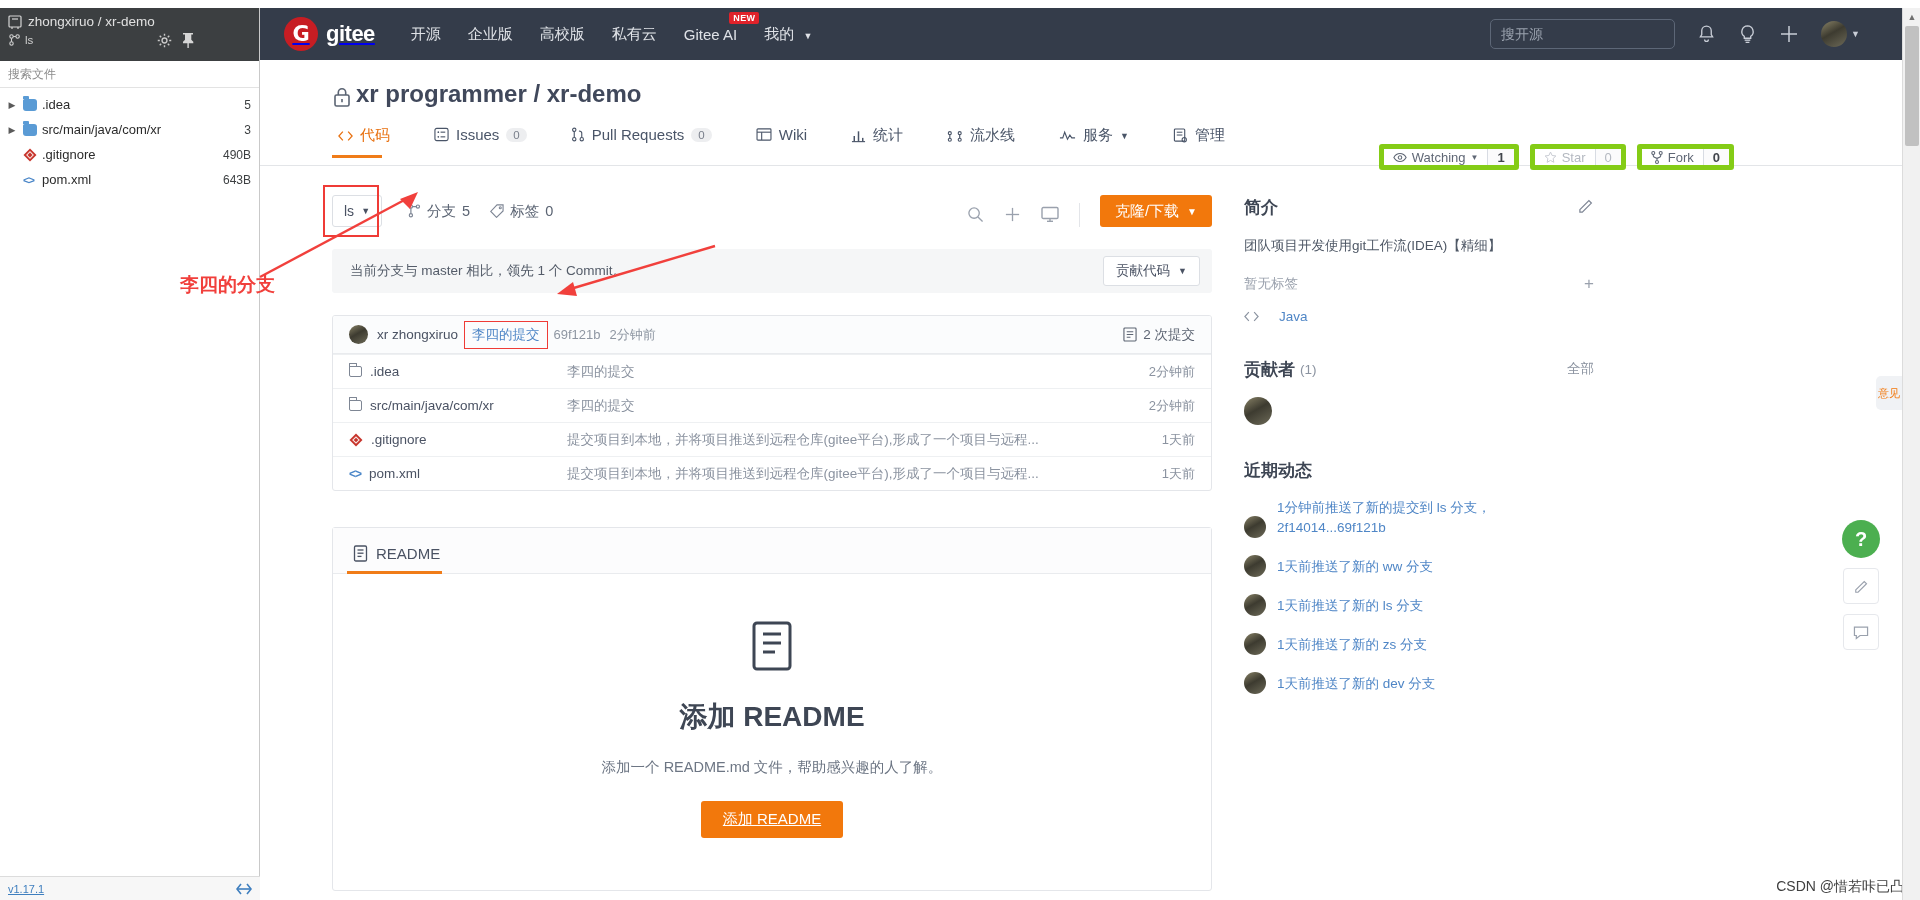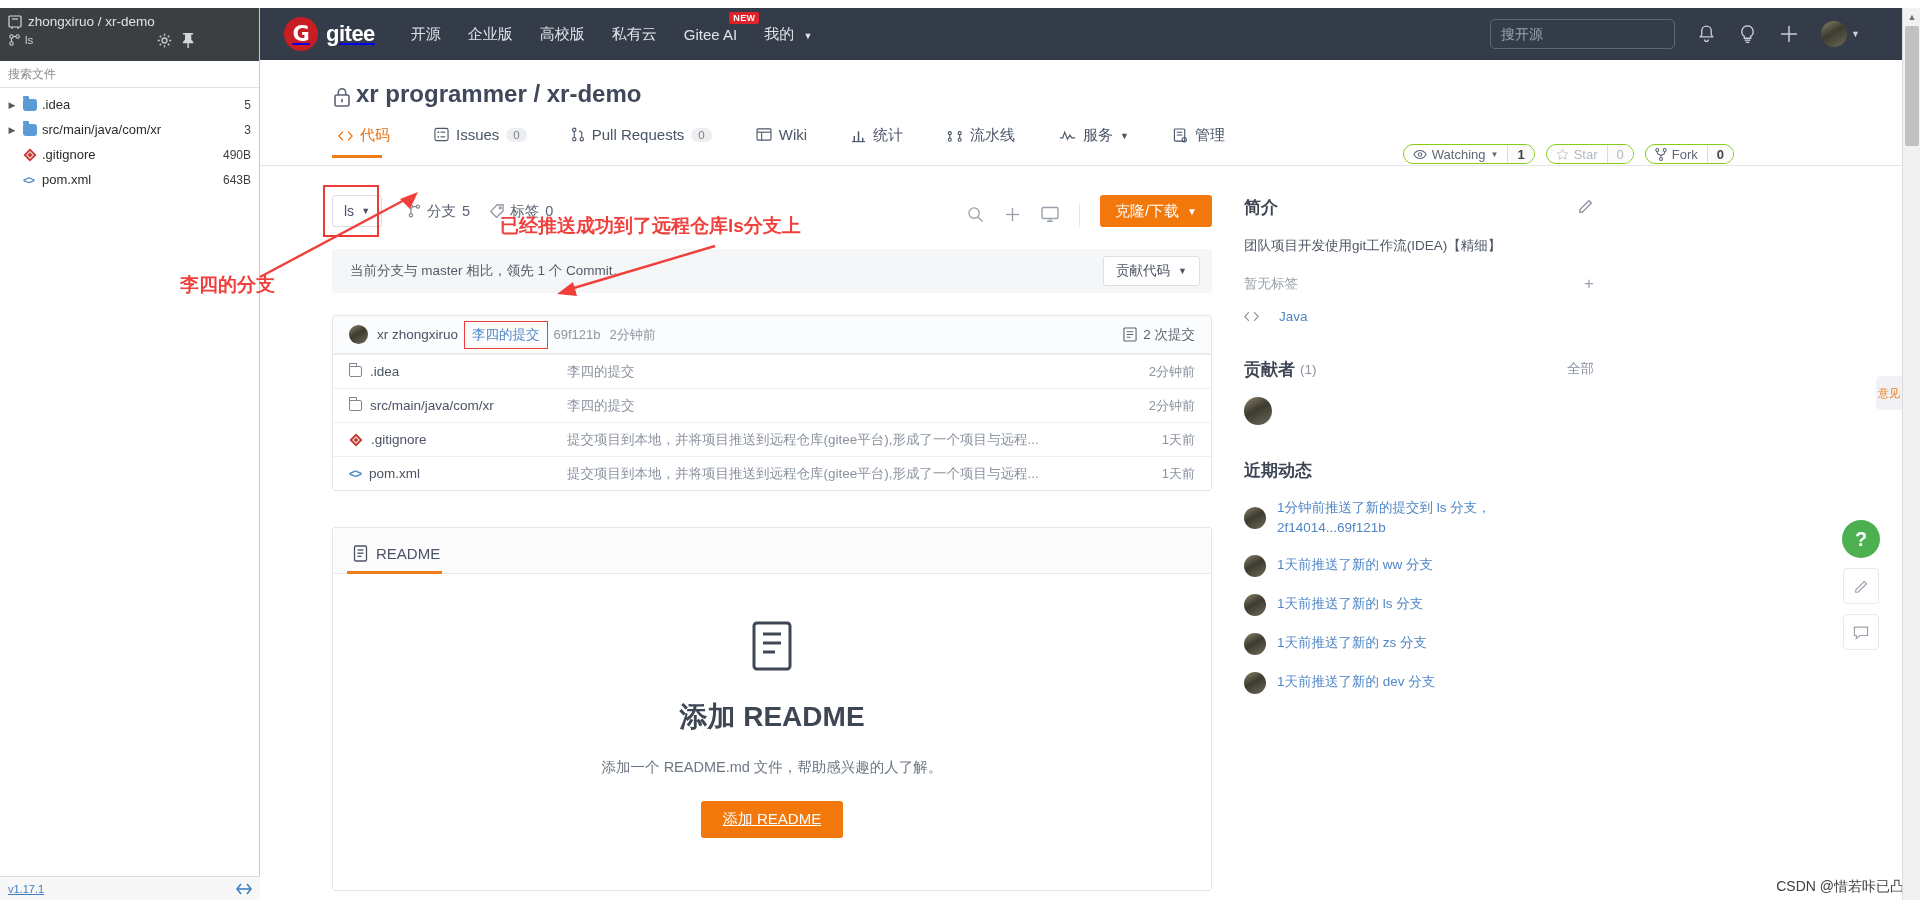--- a/index.html
+++ b/index.html
@@ -55,21 +55,21 @@
               background:linear-gradient(150deg,#8a8468 0%,#3d3b30 45%,#6d6a58 100%); flex:none;}
   .g-avatar-wrap{display:flex;align-items:center;gap:4px;}
 
   
   .page { position:absolute; left:260px; top:60px; width:1642px; height:840px; background:#fff; overflow:hidden;}
   .repo-head { padding:20px 0 0 72px; }
   .repo-title { display:flex; align-items:flex-end; gap:4px; font-size:24px; font-weight:bold; color:#40485b;}
   .repo-title a { color:#40485b; text-decoration:none;}
 
   .repo-actions { position:absolute; right:168px; top:84px; display:flex; gap:11px; }
-  .btn-group { display:flex; height:20px; border:1px solid #84cc16; border-radius:11px; overflow:hidden; background:#fff;}
+  .btn-group { display:flex; height:26px; border:5px solid #84cc16; border-radius:3px; overflow:hidden; background:#fff;}
   .btn-group .part { display:flex; align-items:center; gap:5px; padding:0 9px; font-size:13px; color:#5f6775;}
   .btn-group .part.count { border-left:1px solid #d8dce3; background:#fbfbfc; font-weight:bold; color:#41454c; padding:0 9px;}
   .btn-group.disabled .part { color:#b4b9c1; }
   .btn-group.disabled .part.count { color:#b4b9c1; font-weight:normal;}
 
   .repo-tabs { margin-top:18px; padding-left:72px; height:40px; display:flex; align-items:flex-start; gap:0;
                border-bottom:1px solid #e3e5e8; }
   .rtab { display:flex; align-items:center; gap:7px; padding:0 22px 12px 22px; font-size:15px; color:#4a5568;
           text-decoration:none; position:relative; }
   .rtab:first-child{padding-left:6px;}
@@ -137,21 +137,21 @@
   .side-h .pull { margin-left:auto; font-weight:normal; font-size:13.5px; color:#8b93a0;}
   .side-desc { margin-top:16px; font-size:13.5px; color:#4f5866; line-height:1.6;}
   .side-line { margin-top:18px; display:flex; align-items:center; font-size:13.5px; color:#9aa1ad;}
   .side-line .pull { margin-left:auto; color:#9aa1ad; font-size:17px; line-height:1;}
   .side-lang { margin-top:16px; display:flex; align-items:center; gap:20px; font-size:13.5px; color:#4f86c6;}
   .side-block { margin-top:34px; }
   .side-note { margin-top:15px; font-size:13.5px; color:#8b93a0;}
   .side-note a{ color:#4f86c6; text-decoration:none;}
   .contrib-av { width:28px;height:28px;border-radius:50%;margin-top:16px;
                 background:linear-gradient(150deg,#8a8468 0%,#3d3b30 45%,#6d6a58 100%);}
-  .act-row { display:flex; gap:11px; margin-top:16px; align-items:center;}
+  .act-row { display:flex; gap:11px; margin-top:16px; align-items:flex-end;}
   .act-av { width:22px;height:22px;border-radius:50%;flex:none;margin-top:1px;
             background:linear-gradient(150deg,#8a8468 0%,#3d3b30 45%,#6d6a58 100%);}
   .act-txt { font-size:13.5px; color:#4f86c6; line-height:1.5; }
 
   
   .float-col { position:absolute; right:18px; top:0; width:46px; }
   .fb { width:36px;height:36px;border-radius:4px;background:#fff;border:1px solid #e6e8ec;
         display:flex;align-items:center;justify-content:center;color:#9aa1ad;}
   .fb.help { width:38px;height:38px;border-radius:50%;background:#4caf50;color:#fff;font-size:20px;font-weight:bold;border:none;}
   .pill-tab { position:absolute; right:0; top:316px; width:26px; height:34px; background:#f0f2f5;
@@ -654,21 +654,20 @@
   <svg class="arrow" style="left:230px; top:185px;" width="200" height="110" viewBox="0 0 200 110">
     <line x1="180" y1="12" x2="30" y2="92" stroke="#f1403c" stroke-width="2.4"></line>
     <polygon points="188,7 170,14 180,24" fill="#f1403c"></polygon>
   </svg>
   <div class="anno anno-1">李四的分支</div>
 
   <svg class="arrow" style="left:545px; top:238px;" width="190" height="70" viewBox="0 0 190 70">
     <line x1="170" y1="8" x2="22" y2="52" stroke="#f1403c" stroke-width="2.4"></line>
     <polygon points="12,56 32,58 28,44" fill="#f1403c"></polygon>
   </svg>
-  <div class="anno anno-2">已经推送成功到了远程仓库ls分支上</div>
 
   <div class="wm">CSDN @惜若咔已凸</div>
 
   <div class="sb">
     <div class="sb-up">▲</div>
     <div class="sb-thumb"></div>
   </div>
 </div>
 
 </body></html>

